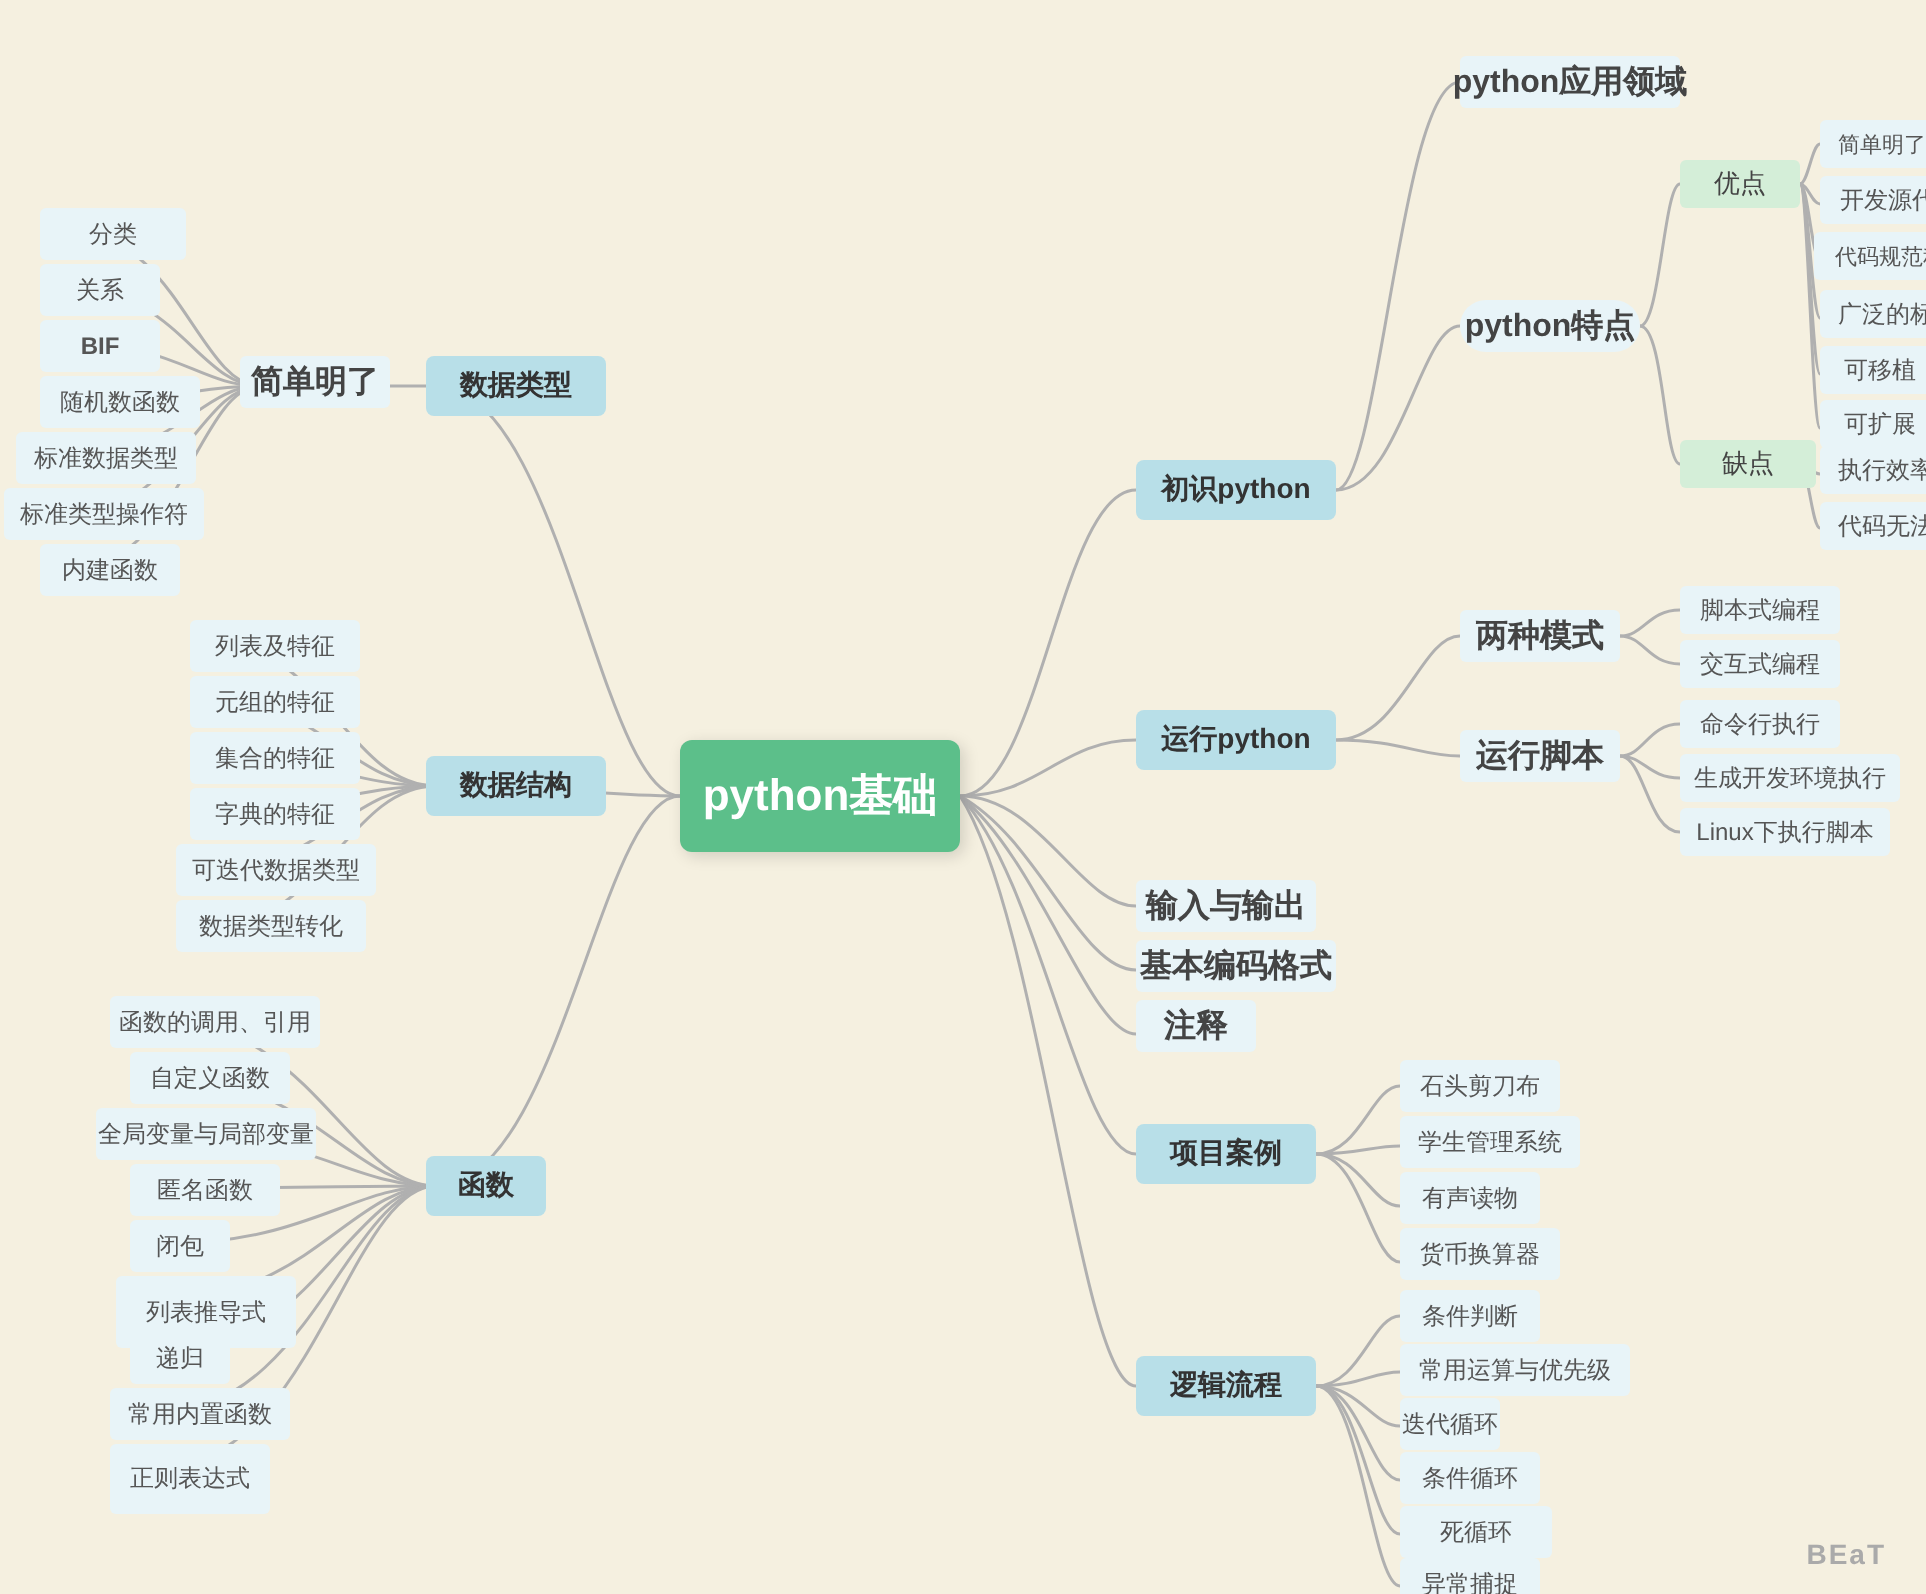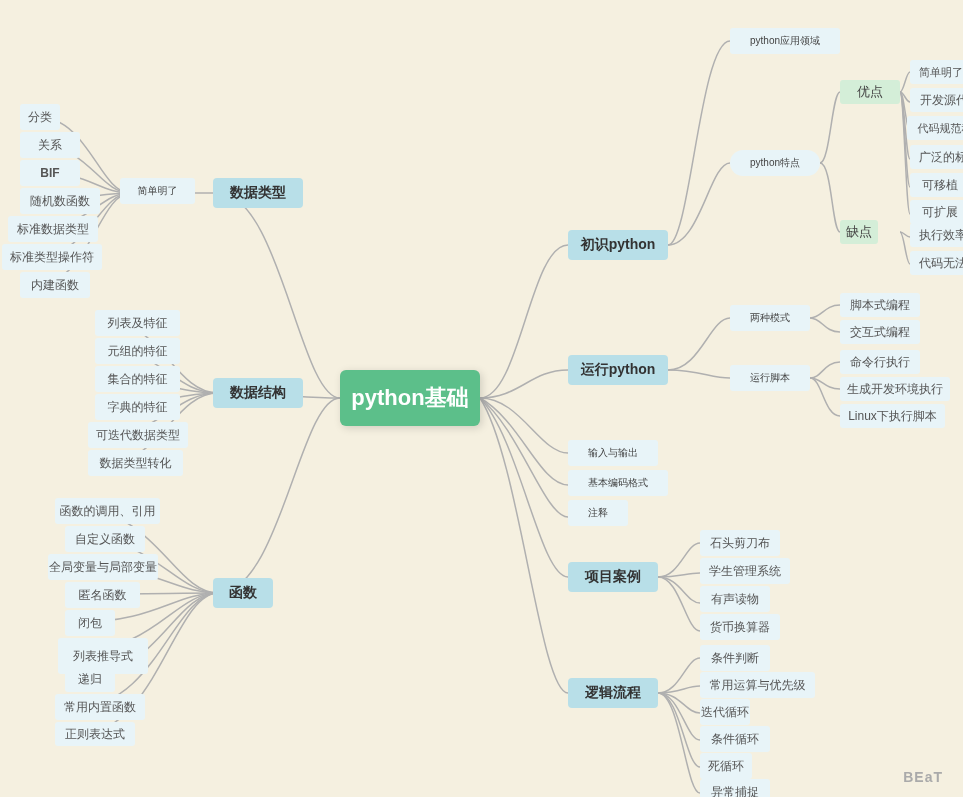--- a/index.html
+++ b/index.html
@@ -45,22 +45,23 @@
       border-radius: 4px;
       padding: 5px 12px;
       font-size: 14px;
       font-weight: bold;
       color: #333;
     }
     .node-l2 {
       background: #e8f4f8;
       border-radius: 3px;
       padding: 4px 0;
-      font-size: 10px;
+      font-size: 16px;
       color: #444;
+      font-weight: bold;
     }
     .node-l3 {
       background: #e8f4f8;
       border-radius: 3px;
       padding: 3px 8px;
       font-size: 12px;
       color: #555;
     }
     .node-l2b {
       background: #d4eed8;
@@ -189,21 +190,21 @@
 </div>
 
 <div class="node node-l2" style="left:730px; top:150px; width:90px; height:26px;border-radius:13px;">
   <span>python特点</span>
 </div>
 
 <div class="node node-l2b" style="left:840px; top:80px; width:60px; height:24px;">
   <span>优点</span>
 </div>
 
-<div class="node node-l2b" style="left:840px; top:220px; width:38px; height:24px;">
+<div class="node node-l2b" style="left:840px; top:220px; width:68px; height:24px;">
   <span>缺点</span>
 </div>
 
 <div class="node node-l3" style="left:910px; top:60px; width:120px; height:24px;font-size:11px;">
   <span>简单明了,学习曲线低</span>
 </div>
 <div class="node node-l3" style="left:910px; top:88px; width:80px; height:24px;">
   <span>开发源代码</span>
 </div>
 <div class="node node-l3" style="left:907px; top:116px; width:145px; height:24px;font-size:11px;">
@@ -294,36 +295,36 @@
 </div>
 <div class="node node-l3" style="left:700px; top:672px; width:115px; height:26px;font-size:12px;">
   <span>常用运算与优先级</span>
 </div>
 <div class="node node-l3" style="left:700px; top:699px; width:50px; height:26px;">
   <span>迭代循环</span>
 </div>
 <div class="node node-l3" style="left:700px; top:726px; width:70px; height:26px;">
   <span>条件循环</span>
 </div>
-<div class="node node-l3" style="left:700px; top:753px; width:52px; height:26px;align-items:center;">
+<div class="node node-l3" style="left:700px; top:753px; width:76px; height:26px;align-items:center;">
   <span>死循环</span>
 </div>
 <div class="node node-l3" style="left:700px; top:779px; width:70px; height:26px;">
   <span>异常捕捉</span>
 </div>
 
 <div class="node node-l1" style="left:213px; top:178px; width:90px; height:30px;">
   <span>数据类型</span>
 </div>
 
 <div class="node node-l2" style="left:120px; top:178px; width:75px; height:26px;">
   <span>简单明了</span>
 </div>
 
-<div class="node node-l3" style="left:20px; top:104px; width:40px; height:26px;">
+<div class="node node-l3" style="left:20px; top:104px; width:73px; height:26px;">
   <span>分类</span>
 </div>
 <div class="node node-l3" style="left:20px; top:132px; width:60px; height:26px;">
   <span>关系</span>
 </div>
 <div class="node node-l3" style="left:20px; top:160px; width:60px; height:26px;font-weight:bold;">
   <span>BIF</span>
 </div>
 <div class="node node-l3" style="left:20px; top:188px; width:80px; height:26px;">
   <span>随机数函数</span>
@@ -380,19 +381,19 @@
 </div>
 <div class="node node-l3" style="left:58px; top:638px; width:90px; height:36px;">
   <span>列表推导式</span>
 </div>
 <div class="node node-l3" style="left:65px; top:666px; width:50px; height:26px;">
   <span>递归</span>
 </div>
 <div class="node node-l3" style="left:55px; top:694px; width:90px; height:26px;">
   <span>常用内置函数</span>
 </div>
-<div class="node node-l3" style="left:55px; top:722px; width:80px; height:24px;">
+<div class="node node-l3" style="left:55px; top:722px; width:80px; height:35px;">
   <span>正则表达式</span>
 </div>
 
 <div class="watermark">
   <span>BEaT</span>
 </div>
 
 </body></html>

